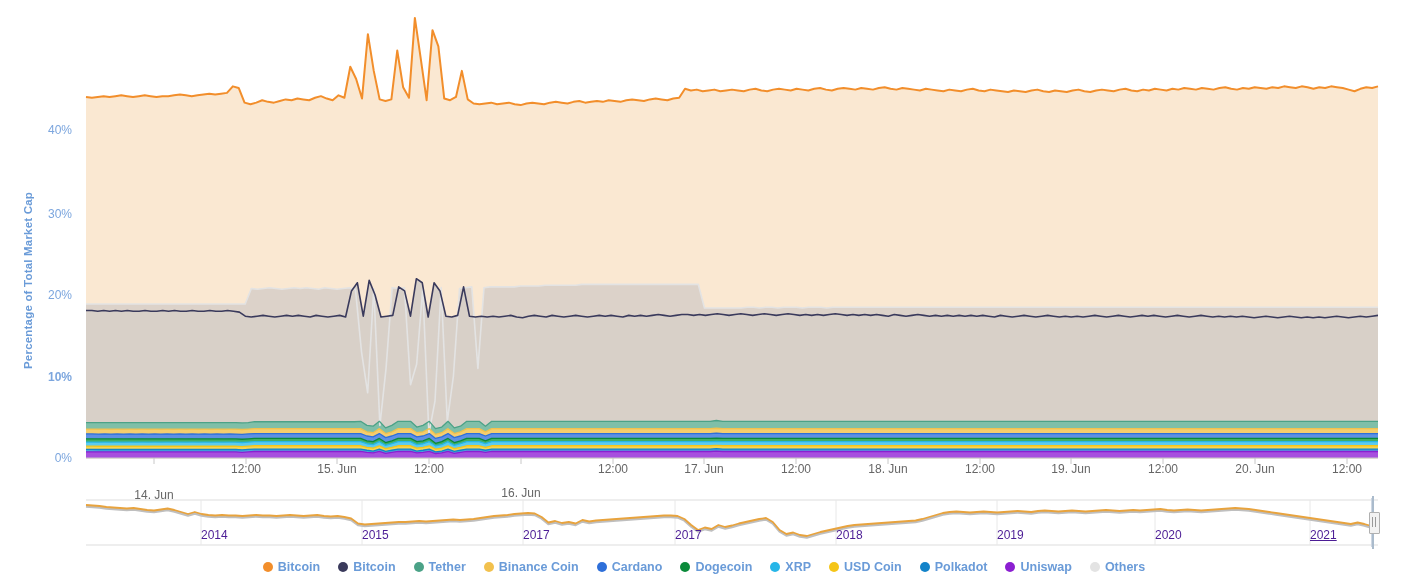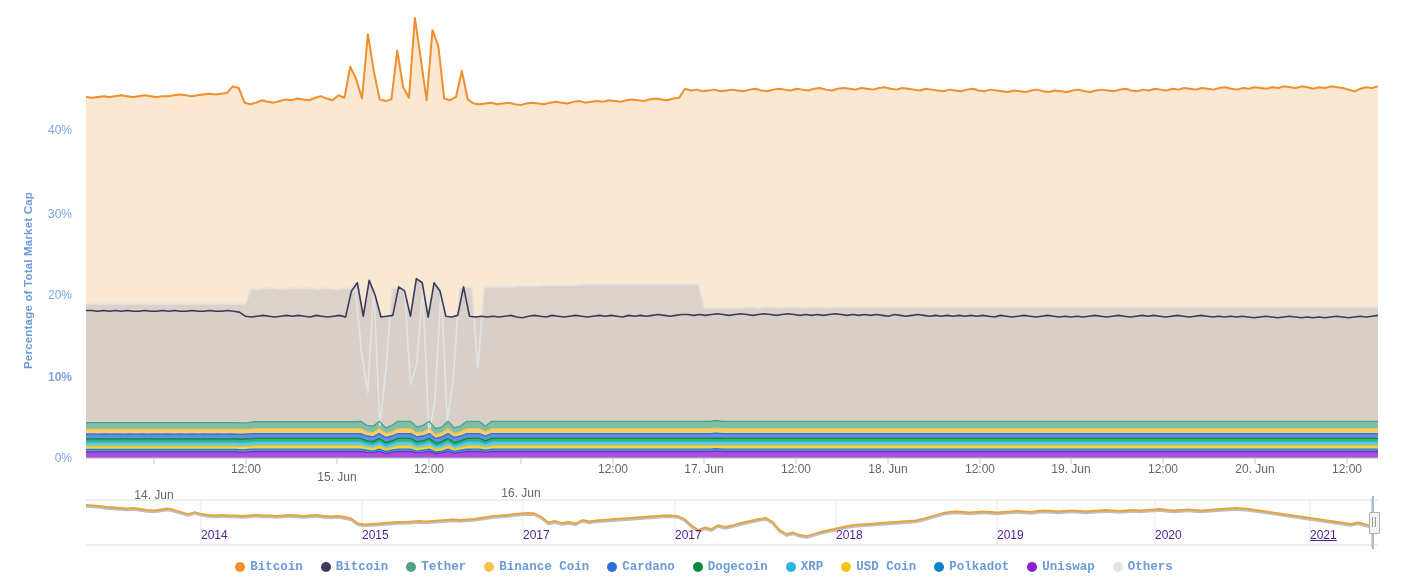--- a/index.html
+++ b/index.html
@@ -77,21 +77,20 @@
     gap: 0px;
     flex-wrap: nowrap;
   }
   .legend-item {
     display: flex;
     align-items: center;
     gap: 5px;
     margin: 0 9px;
     cursor: pointer;
     white-space: nowrap;
-    font-family: Liberation Mono, monospace;
   }
   .legend-dot {
     width: 10px;
     height: 10px;
     border-radius: 50%;
     display: inline-block;
     flex: 0 0 auto;
   }
   .legend-label {
     font-size: 12.5px;
@@ -175,21 +174,21 @@
       <line x1="980" y1="458" x2="980" y2="464" stroke="#C8C8C8" stroke-width="1"></line>
       <line x1="1071" y1="458" x2="1071" y2="464" stroke="#C8C8C8" stroke-width="1"></line>
       <line x1="1163" y1="458" x2="1163" y2="464" stroke="#C8C8C8" stroke-width="1"></line>
       <line x1="1255" y1="458" x2="1255" y2="464" stroke="#C8C8C8" stroke-width="1"></line>
       <line x1="1347" y1="458" x2="1347" y2="464" stroke="#C8C8C8" stroke-width="1"></line>
     </svg>
 
   <div>
     <div class="xtick" style="left:154px;margin-top:26px;">14. Jun</div>
     <div class="xtick" style="left:246px;">12:00</div>
-    <div class="xtick" style="left:337px;margin-top:8px;">15. Jun</div>
+    <div class="xtick" style="left:337px;">15. Jun</div>
     <div class="xtick" style="left:429px;">12:00</div>
     <div class="xtick" style="left:521px;margin-top:24px;">16. Jun</div>
     <div class="xtick" style="left:613px;">12:00</div>
     <div class="xtick" style="left:704px;">17. Jun</div>
     <div class="xtick" style="left:796px;">12:00</div>
     <div class="xtick" style="left:888px;">18. Jun</div>
     <div class="xtick" style="left:980px;">12:00</div>
     <div class="xtick" style="left:1071px;">19. Jun</div>
     <div class="xtick" style="left:1163px;">12:00</div>
     <div class="xtick" style="left:1255px;">20. Jun</div>

